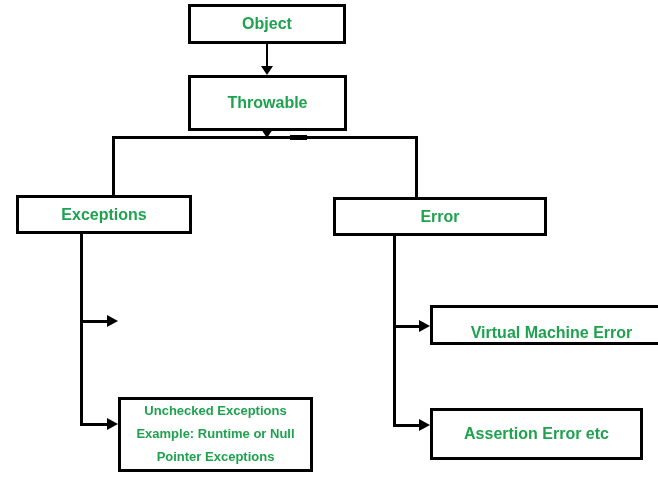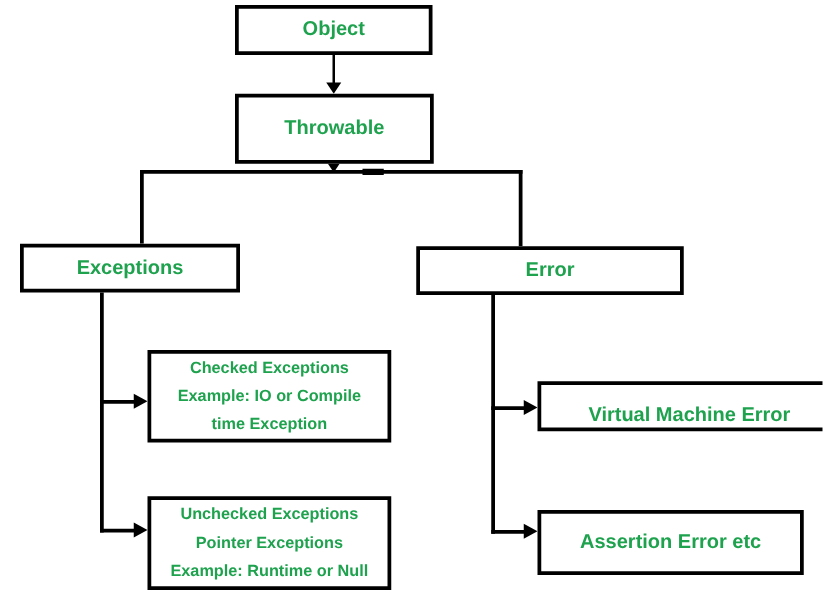--- a/index.html
+++ b/index.html
@@ -73,30 +73,25 @@
   </div>
 
   <div class="node" id="n-exceptions">
     <span class="lbl">Exceptions</span>
   </div>
 
   <div class="node" id="n-error">
     <span class="lbl">Error</span>
   </div>
 
-  <div class="node" id="n-checked">
-    <span class="ln">Checked Exceptions</span>
-    <span class="ln">Example: IO or Compile</span>
-    <span class="ln">time Exception</span>
-  </div>
 
   <div class="node" id="n-unchecked">
     <span class="ln">Unchecked Exceptions</span>
+    <span class="ln">Example: Runtime or Null</span>
     <span class="ln">Pointer Exceptions</span>
-    <span class="ln">Example: Runtime or Null</span>
   </div>
 
   <div class="node" id="n-vmerror">
     <span class="lbl">Virtual Machine Error</span>
   </div>
 
   <div class="node" id="n-assertion">
     <span class="lbl">Assertion Error etc</span>
   </div>
 

